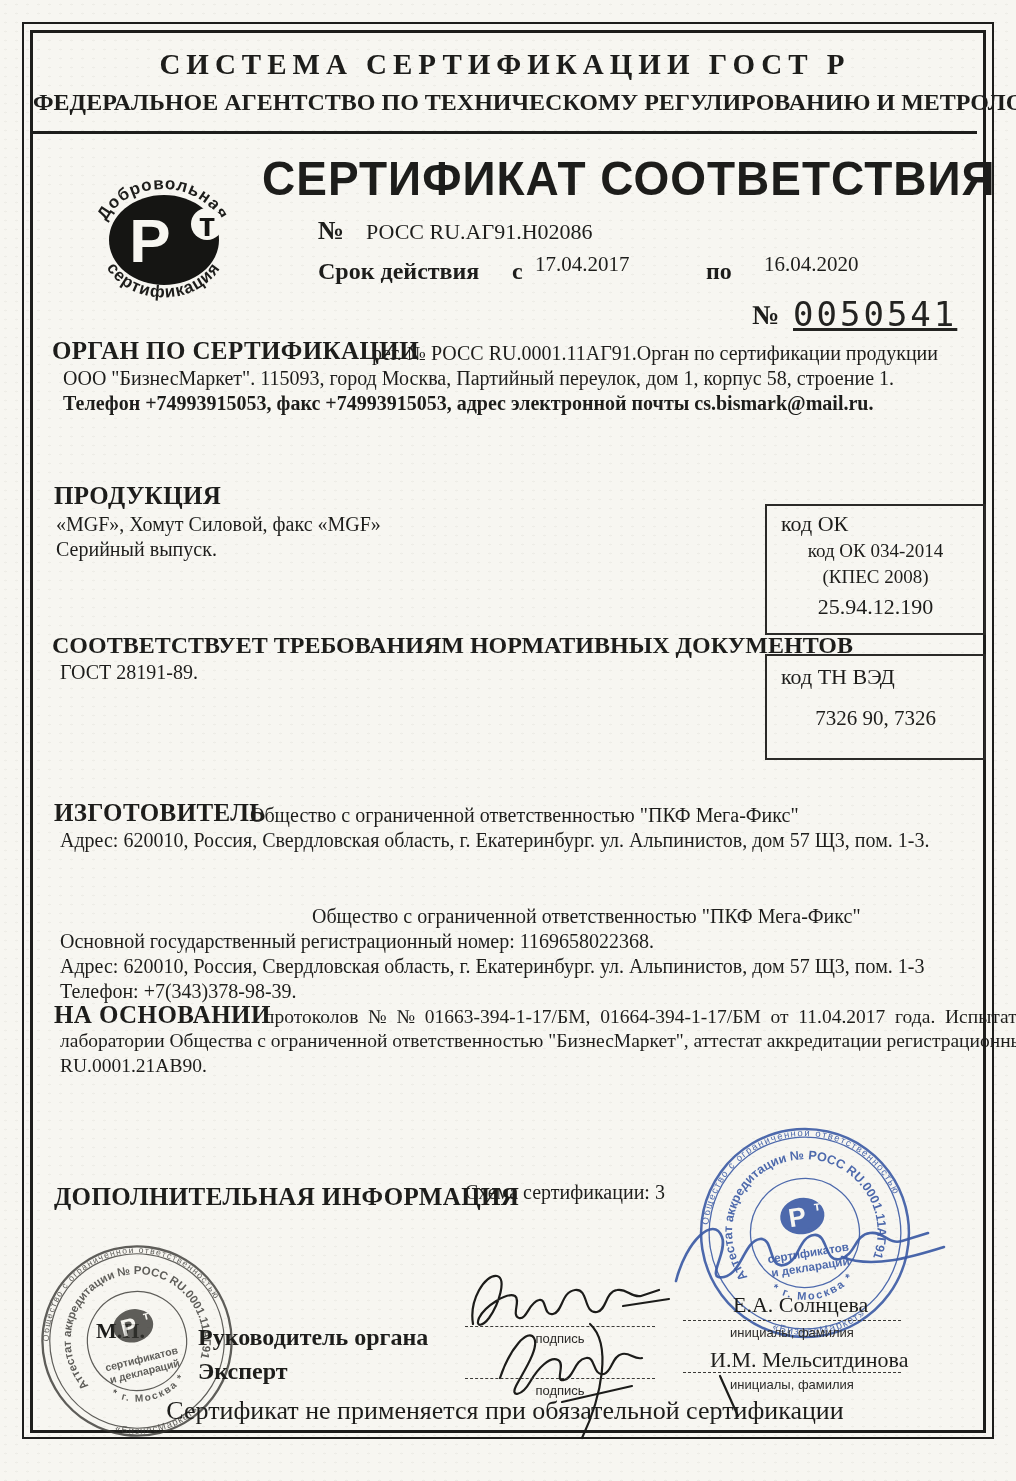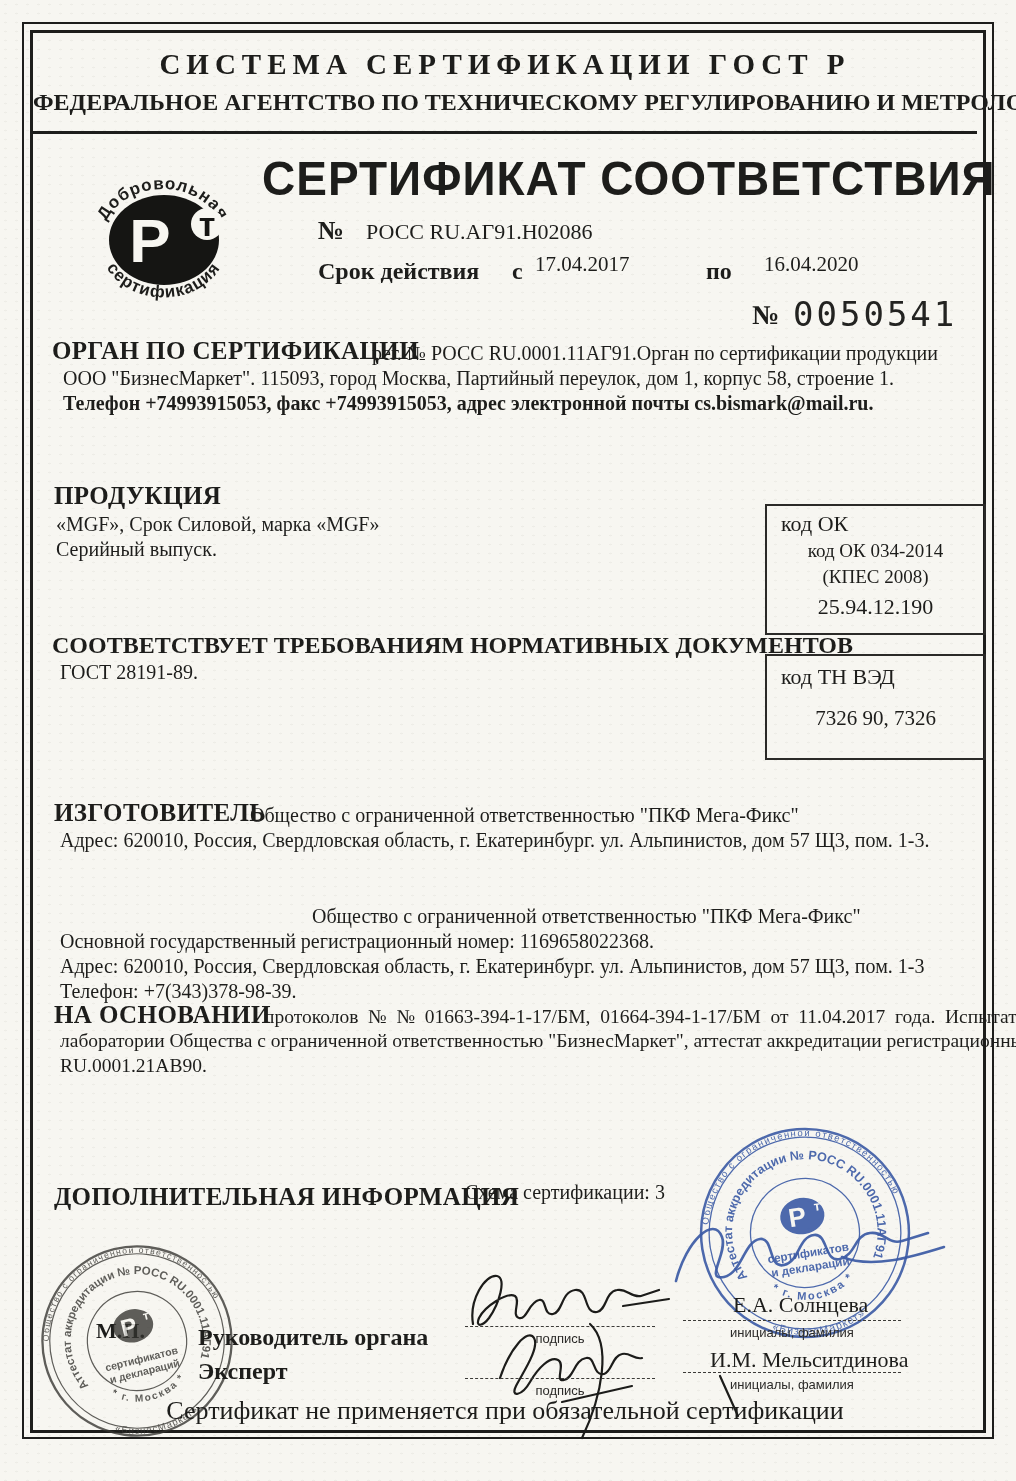--- a/index.html
+++ b/index.html
@@ -6,21 +6,21 @@
   .page{
     position:relative;width:1016px;height:1481px;margin:0 auto;overflow:hidden;
     background-color:#f7f6f1;
     background-image:radial-gradient(rgba(110,105,95,.07) 1px, transparent 1.3px);
     background-size:11px 9px;
     color:#1d1d1b;
   }
   .abs{position:absolute;white-space:pre;}
   .ser{font-family:"Liberation Serif",serif;}
   .sans{font-family:"Liberation Sans",sans-serif;}
-  .mono{font-family:"DejaVu Sans Mono",monospace;}
+  .mono{font-family:"DejaVu Sans Mono",monospace;text-decoration:underline;}
   .b{font-weight:bold;}
   .frame{position:absolute;border:2px solid #1d1d1b;}
   .frame-inner{position:absolute;border:3px solid #1d1d1b;}
   .rule{position:absolute;height:0;border-top:3px solid #1d1d1b;}
   .dline{position:absolute;height:0;border-top:1.6px dashed #3c3b38;}
   .sec-title{font-size:25px;font-weight:bold;letter-spacing:.4px;}
   .body-txt{font-size:20px;}
   .small-cap{font-size:13px;color:#2b2a28;}
   .codebox{position:absolute;border:2px solid #2b2a28;background:transparent;}
   svg{overflow:visible;}
@@ -67,21 +67,21 @@
 
   <div class="abs ser b" style="left:752px;top:300px;font-size:27px;">№</div>
   <div class="abs mono" style="left:793px;top:294px;font-size:34px;letter-spacing:3px;color:#232321;">0050541</div>
 
   <div class="abs ser sec-title" style="left:52px;top:337px;">ОРГАН ПО СЕРТИФИКАЦИИ</div>
   <div class="abs ser body-txt" style="left:372px;top:342px;">рег. № РОСС RU.0001.11АГ91.Орган по сертификации продукции</div>
   <div class="abs ser body-txt" style="left:63px;top:367px;">ООО "БизнесМаркет". 115093, город Москва, Партийный переулок, дом 1, корпус 58, строение 1.</div>
   <div class="abs ser body-txt" style="left:63px;top:392px;font-weight:bold;">Телефон +74993915053, факс +74993915053, адрес электронной почты cs.bismark@mail.ru.</div>
 
   <div class="abs ser sec-title" style="left:54px;top:482px;">ПРОДУКЦИЯ</div>
-  <div class="abs ser body-txt" style="left:56px;top:513px;">«MGF», Срок Силовой, марка «MGF»</div>
+  <div class="abs ser body-txt" style="left:56px;top:513px;">«MGF», Хомут Силовой, факс «MGF»</div>
   <div class="abs ser body-txt" style="left:56px;top:538px;">Серийный выпуск.</div>
 
   <div class="codebox" style="left:765px;top:504px;width:217px;height:127px;">
     <div class="abs ser" style="left:14px;top:5px;font-size:22px;">код ОК</div>
     <div class="abs ser" style="left:0;width:100%;text-align:center;top:34px;font-size:19px;">код ОК 034-2014</div>
     <div class="abs ser" style="left:0;width:100%;text-align:center;top:60px;font-size:19px;">(КПЕС 2008)</div>
     <div class="abs ser" style="left:0;width:100%;text-align:center;top:88px;font-size:22px;">25.94.12.190</div>
   </div>
 
   <div class="abs ser b" style="left:52px;top:632px;font-size:24px;">СООТВЕТСТВУЕТ ТРЕБОВАНИЯМ НОРМАТИВНЫХ ДОКУМЕНТОВ</div>

